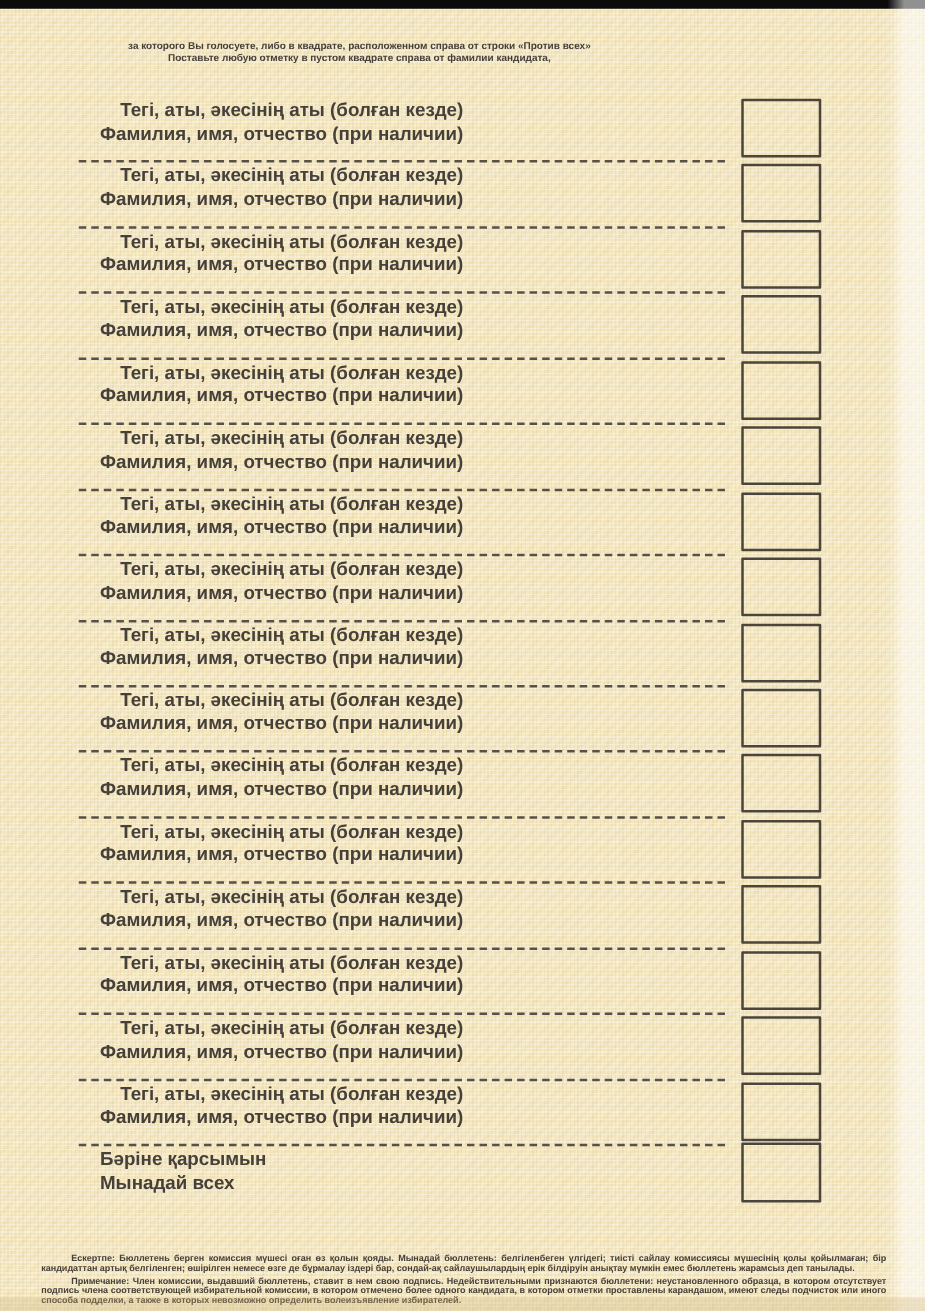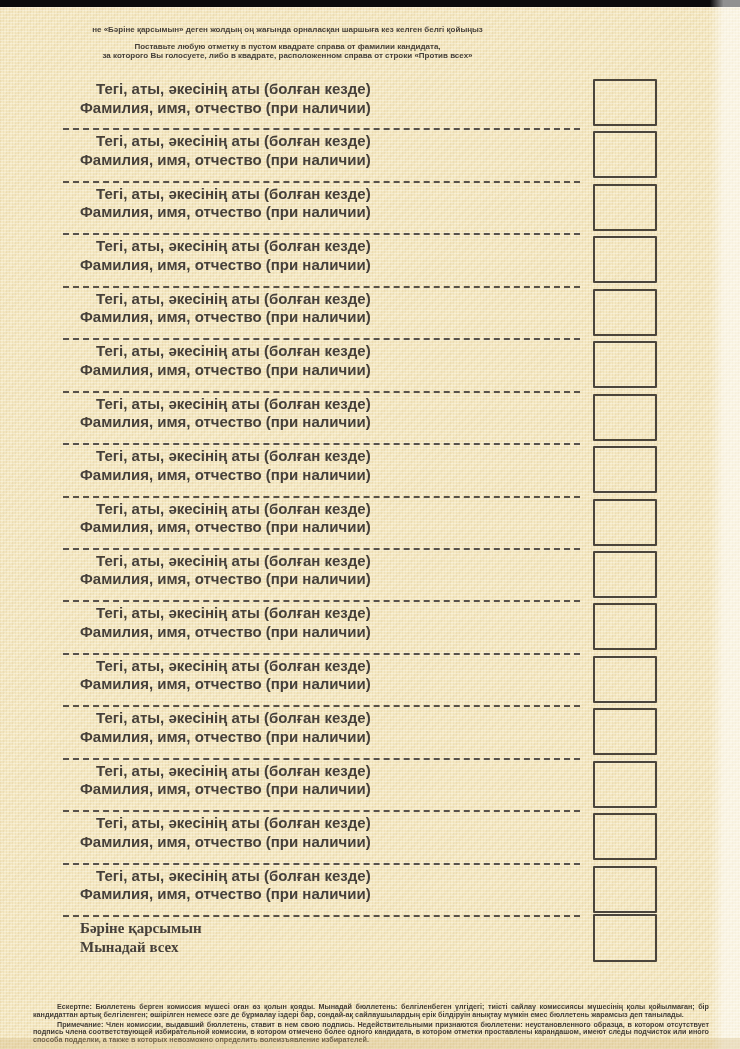--- a/index.html
+++ b/index.html
@@ -59,44 +59,43 @@
   .row-text{position:absolute;left:80px;top:2px;font-size:15px;font-weight:700;line-height:18.5px;}
   .checkbox{
     position:absolute;right:83px;top:1px;width:64px;height:47px;
     border:2px solid var(--box_border);background:transparent;border-radius:1px;
   }
   .separator{
     position:absolute;left:63px;right:160px;bottom:0;height:0;
     border-top:2px dashed var(--ink_soft);
   }
   
-  .against-all{position:absolute;left:0;top:914px;width:740px;height:52px;font-family:Liberation Serif, serif;}
+  .against-all{position:absolute;left:0;top:914px;width:740px;height:52px;}
   .against-all .row-text{top:5px;}
   .against-all .checkbox{height:48px;top:0;}
   
   .footnote{
     position:absolute;left:33px;top:964px;width:676px;
     font-size:7.2px;line-height:7.8px;font-weight:600;
     text-align:justify;color:var(--ink);margin-top:39px;
   }
   .footnote p{margin:0 0 2px 0;text-indent:24px;}
 </style>
 </head>
 <body>
 
 <div class="page">
   <div class="scan-bar-top"></div>
 
   <div class="instructions">
     <div class="group">
-      <div>не «Бәріне қарсымын» деген жолдың оң жағында орналасқан шаршыға кез келген белгі қойыңыз</div>
     </div>
     <div class="group">
+      <div>за которого Вы голосуете, либо в квадрате, расположенном справа от строки «Против всех»</div>
       <div>Поставьте любую отметку в пустом квадрате справа от фамилии кандидата,</div>
-      <div>за которого Вы голосуете, либо в квадрате, расположенном справа от строки «Против всех»</div>
     </div>
   </div>
 
 
   <div class="rows" id="rows-container">
     <div class="row">
       <div class="row-text">
         <div class="line kk">Тегі, аты, әкесінің аты (болған кезде)</div>
         <div class="line ru">Фамилия, имя, отчество (при наличии)</div>
       </div>

